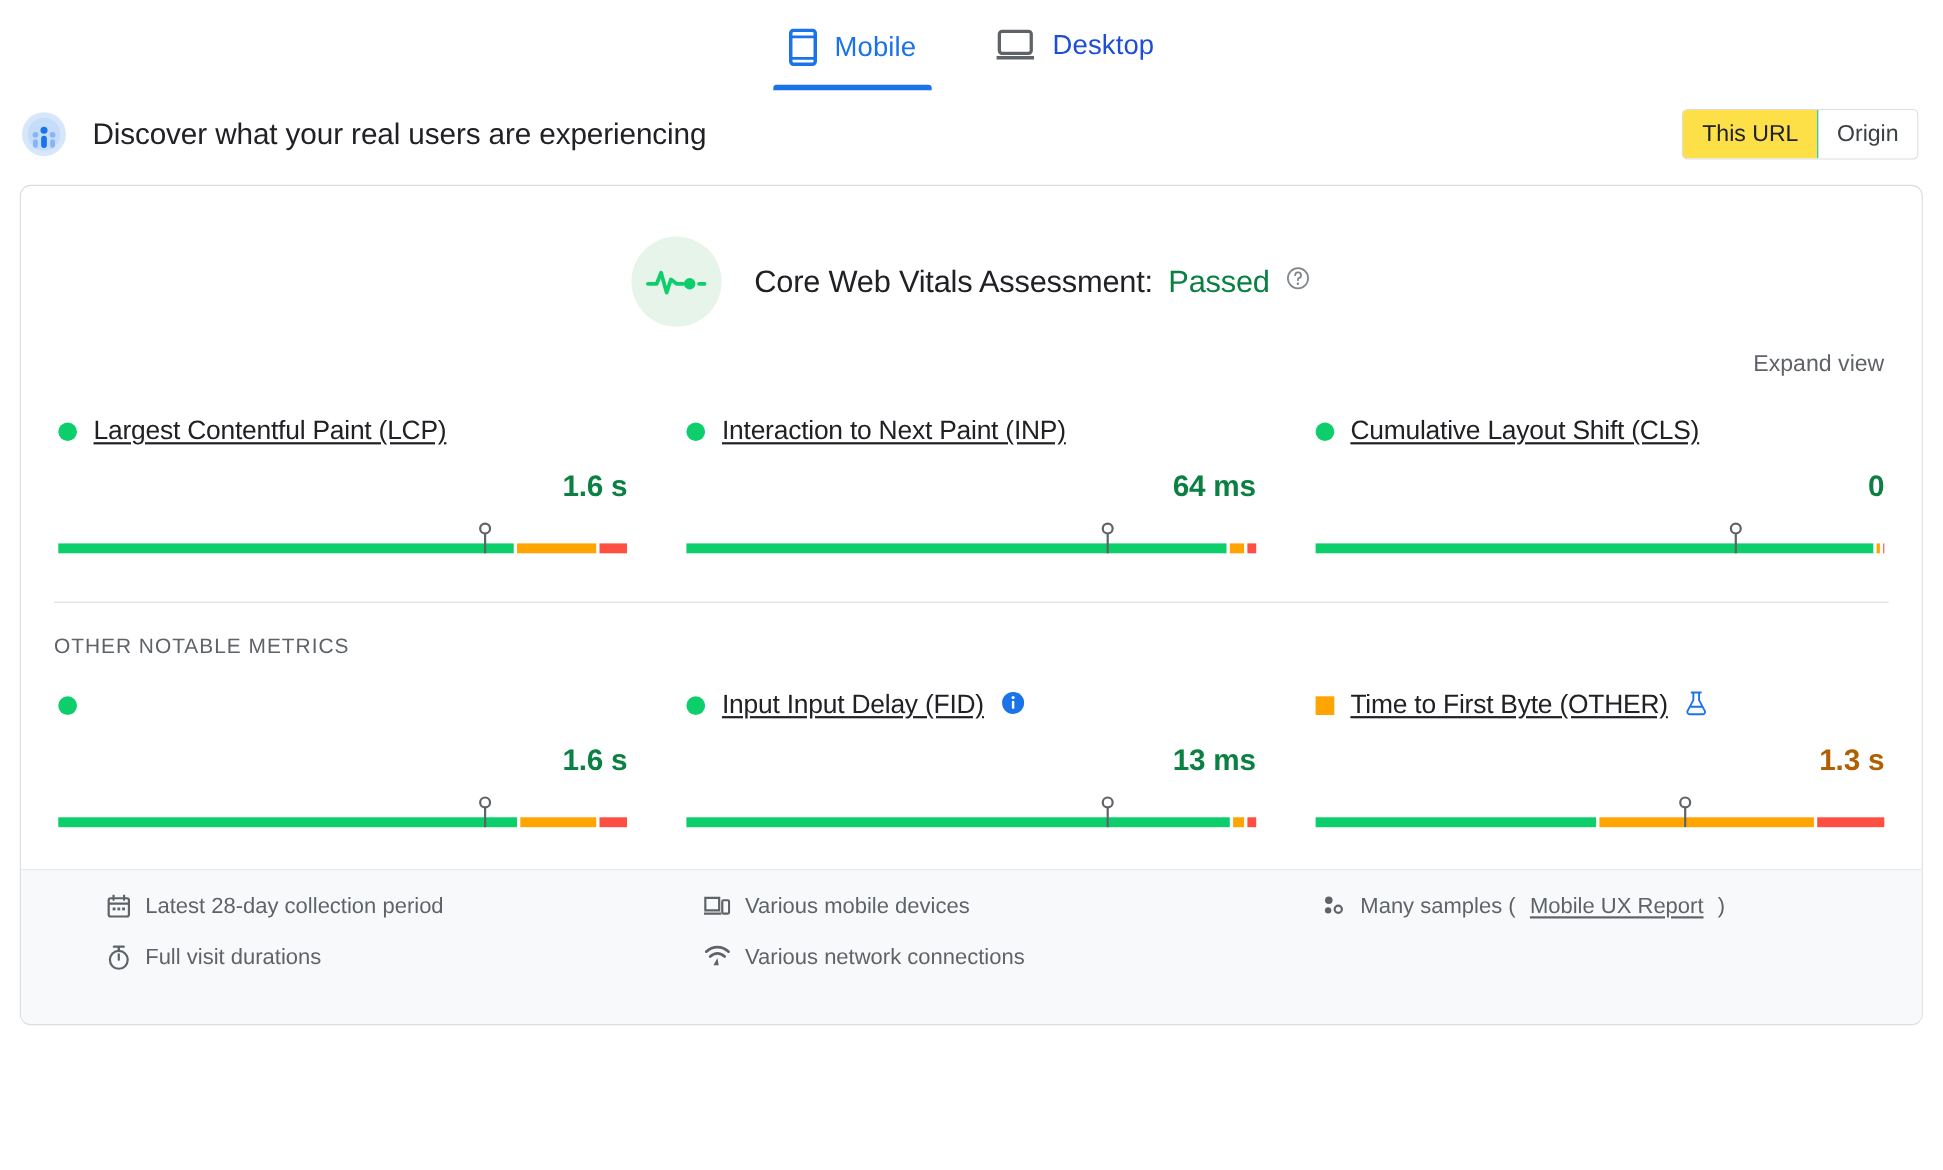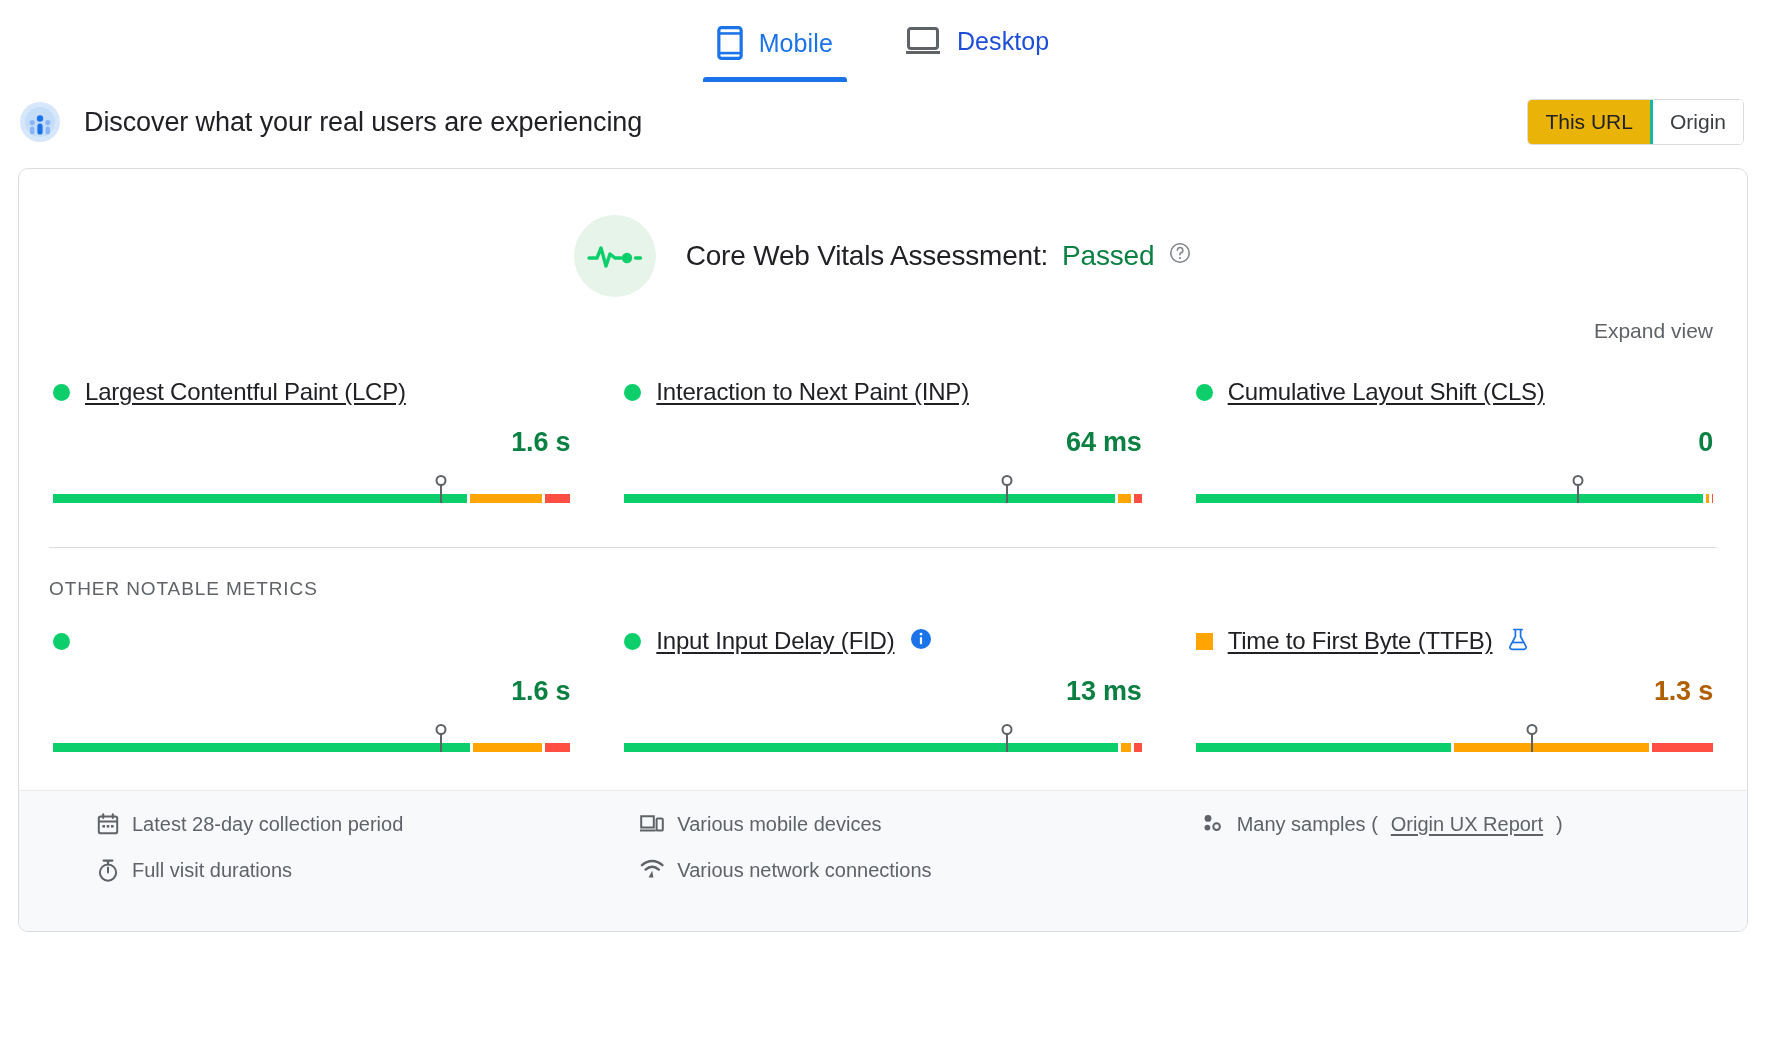--- a/index.html
+++ b/index.html
@@ -82,24 +82,24 @@
   }
   .seg-btn {
     display: flex; align-items: center;
     padding: 0 17px;
     color: #3c4043;
     background: #ffffff;
     cursor: pointer;
     white-space: nowrap;
   }
   .seg-btn.selected {
-    background: #eab308;
+    background: #fde047;
     color: #202124;
   }
-  .seg-btn + .seg-btn { border-left: 3px solid #14b8a6; }
+  .seg-btn + .seg-btn { border-left: 1px solid #14b8a6; }
 
   
   .card {
     margin: 10px 18px 0 18px;
     border: 1px solid #dadce0;
     border-radius: 10px;
     overflow: hidden;
     background: #fff;
   }
 
@@ -422,21 +422,21 @@
             <div class="seg good" style="width: 96.5%;"></div>
             <div class="seg average" style="width: 2%;"></div>
             <div class="seg poor" style="width: 1.5%;"></div>
           </div>
           <div class="marker" style="left: 74%;"></div>
         </div>
       </div>
       <div class="metric">
         <div class="metric-head">
           <span class="square average"></span>
-          <span class="metric-name">Time to First Byte (TTFB)</span>
+          <span class="metric-name">Time to First Byte (OTHER)</span>
           <span class="metric-badge-icon"><svg width="22" height="24" viewBox="0 0 22 24" fill="none">
               <path d="M8.4 2.5v7L3.2 19.2c-.8 1.4.2 3.1 1.8 3.1h12c1.6 0 2.6-1.7 1.8-3.1L13.6 9.5v-7" stroke="#1a73e8" stroke-width="1.7" stroke-linejoin="round"></path>
               <line x1="6.8" y1="2.5" x2="15.2" y2="2.5" stroke="#1a73e8" stroke-width="1.7" stroke-linecap="round"></line>
               <line x1="5.6" y1="15.5" x2="16.4" y2="15.5" stroke="#1a73e8" stroke-width="1.7"></line>
             </svg></span>
         </div>
         <div class="metric-value average">1.3 s</div>
         <div class="bar-wrap">
           <div class="bar">
             <div class="seg good" style="width: 50%;"></div>
@@ -501,18 +501,18 @@
       <div class="foot-col c3">
         <div class="foot-item">
           <span>
             <svg width="22" height="20" viewBox="0 0 22 20" fill="none">
               <circle cx="6" cy="5.4" r="3.4" fill="#5f6368"></circle>
               <circle cx="5.4" cy="14.6" r="2.9" fill="#5f6368"></circle>
               <circle cx="14.6" cy="13.6" r="3.3" stroke="#5f6368" stroke-width="2"></circle>
             </svg>
           </span>
           <span>Many samples (</span>
-          <span class="foot-link">Origin UX Report</span>
+          <span class="foot-link">Mobile UX Report</span>
           <span>)</span>
         </div>
       </div>
     </div>
 </div>
 
 </body></html>

